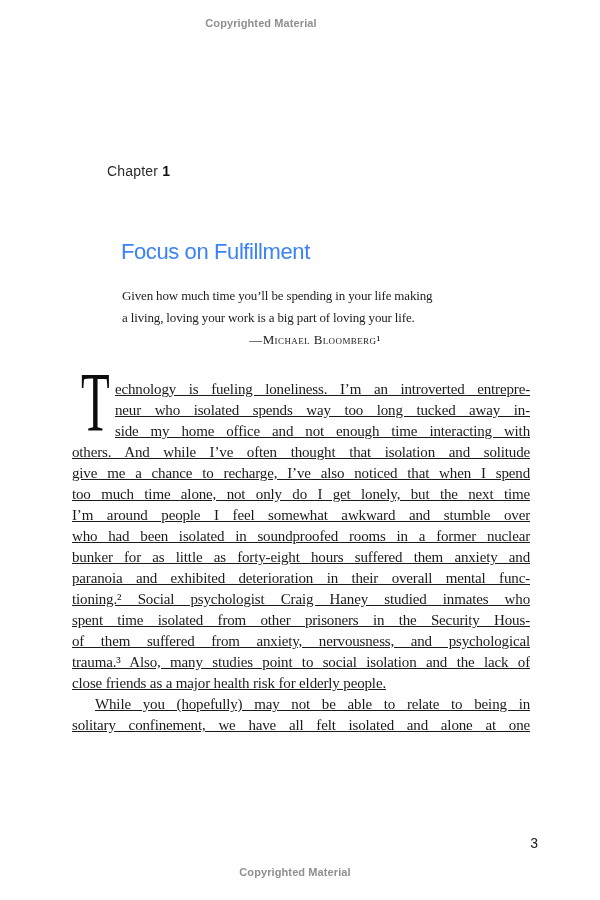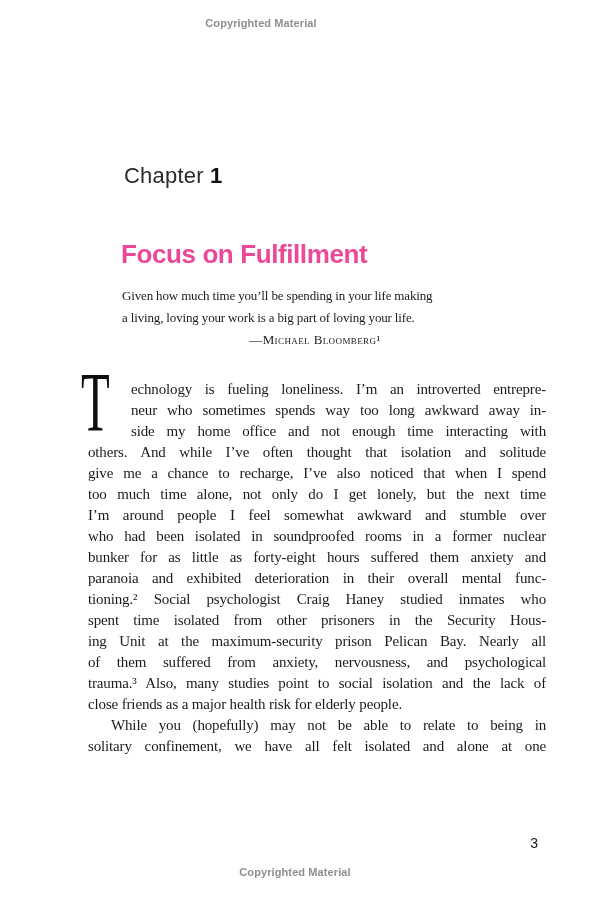--- a/index.html
+++ b/index.html
@@ -20,35 +20,35 @@
     color: #8f8f8f;
     width: 200px;
     text-align: center;
     letter-spacing: 0.1px;
   }
   .copyright.top { top: 17px; left: 161px; }
   .copyright.bottom { top: 866px; left: 195px; }
   .chapter {
     position: absolute;
     top: 163px;
-    left: 124px;
+    left: 107px;
     font-family: "Liberation Sans", sans-serif;
-    font-size: 22px;
+    font-size: 14px;
     color: #2a2a2a;
     letter-spacing: 0.2px;
   }
   .chapter .num { font-weight: bold; color: #111; }
   .title {
     position: absolute;
     top: 239px;
     left: 121px;
     font-family: "Liberation Sans", sans-serif;
-    font-size: 26px;
-    font-weight: bold;
-    color: #ec4899;
+    font-size: 22px;
+    font-weight: normal;
+    color: #3b82f6;
     letter-spacing: -0.4px;
   }
   .epigraph {
     position: absolute;
     top: 285px;
     left: 122px;
     width: 386px;
     font-size: 13px;
     line-height: 22px;
     letter-spacing: -0.15px;
@@ -68,25 +68,26 @@
     font-size: 84px;
     line-height: 84px;
     color: #0d0d0d;
     transform: scaleX(0.56);
     transform-origin: 0 0;
     font-family: "Liberation Serif", serif;
   }
   .bodytext {
     position: absolute;
     top: 379px;
-    left: 88px;
+    left: 72px;
     width: 458px;
     font-size: 15px;
     letter-spacing: -0.15px;
     color: #1b1b1b;
+    text-decoration: underline;
   }
   .line {
     height: 21px;
     line-height: 21px;
     max-height: 21px;
     overflow: hidden;
     text-align: justify;
     text-align-last: justify;
   }
   .line.dc { margin-left: 43px; }
@@ -117,32 +118,31 @@
   <div class="epigraph">
     <div>Given how much time you’ll be spending in your life making</div>
     <div>a living, loving your work is a big part of loving your life.</div>
     <div class="attr"><span class="name">—Michael Bloomberg¹</span></div>
   </div>
 
   <div class="dropcap">T</div>
 
   <div class="bodytext">
     <div class="line dc">echnology is fueling loneliness. I’m an introverted entrepre-</div>
-    <div class="line dc">neur who sometimes spends way too long awkward away in-</div>
+    <div class="line dc">neur who isolated spends way too long tucked away in-</div>
     <div class="line dc">side my home office and not enough time interacting with</div>
     <div class="line">others. And while I’ve often thought that isolation and solitude</div>
     <div class="line">give me a chance to recharge, I’ve also noticed that when I spend</div>
     <div class="line">too much time alone, not only do I get lonely, but the next time</div>
     <div class="line">I’m around people I feel somewhat awkward and stumble over</div>
     <div class="line">who had been isolated in soundproofed rooms in a former nuclear</div>
     <div class="line">bunker for as little as forty-eight hours suffered them anxiety and</div>
     <div class="line">paranoia and exhibited deterioration in their overall mental func-</div>
     <div class="line">tioning.² Social psychologist Craig Haney studied inmates who</div>
     <div class="line">spent time isolated from other prisoners in the Security Hous-</div>
-    <div class="line">ing Unit at the maximum-security prison Pelican Bay. Nearly all</div>
     <div class="line">of them suffered from anxiety, nervousness, and psychological</div>
     <div class="line">trauma.³ Also, many studies point to social isolation and the lack of</div>
     <div class="line end">close friends as a major health risk for elderly people.</div>
     <div class="line indent">While you (hopefully) may not be able to relate to being in</div>
     <div class="line">solitary confinement, we have all felt isolated and alone at one</div>
   </div>
 
   <div class="folio">3</div>
 
   <div class="copyright bottom">Copyrighted Material</div>

